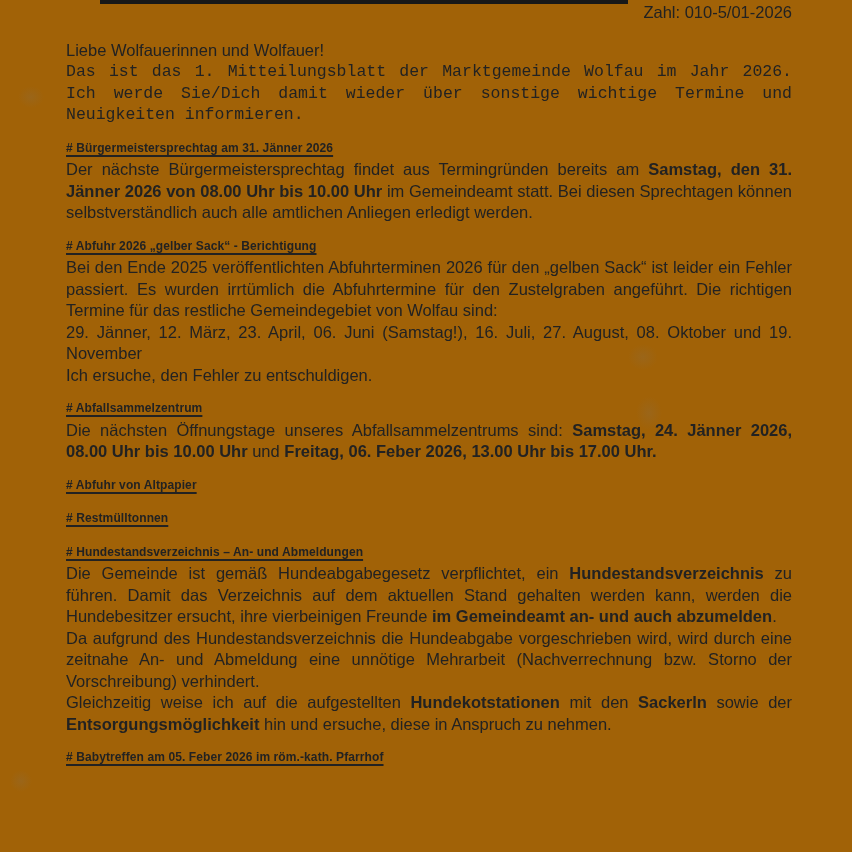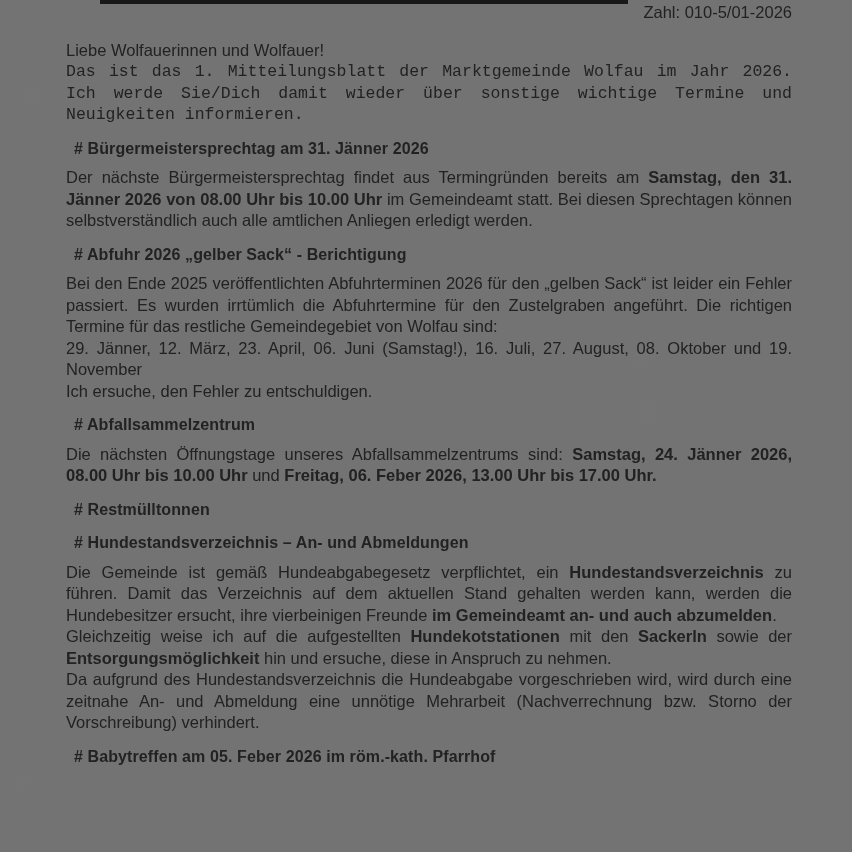--- a/index.html
+++ b/index.html
@@ -1,19 +1,19 @@
 <!DOCTYPE html>
 <html lang="de"><head>
 <meta charset="utf-8">
 <style>
   html,body{margin:0;padding:0;background:#ffffff;}
   .page{
     position:relative;
     width:852px;height:852px;
-    background:#737373;
+    background:#a16207;
     overflow:hidden;
     font-family:"Liberation Sans","DejaVu Sans",sans-serif;
     color:#222222;
   }
   .scan-strip{
     position:absolute;top:0;left:100px;width:528px;height:4px;
     background:#181818;filter:blur(0.4px);
   }
   .smudge{
     position:absolute;border-radius:50%;
@@ -27,22 +27,22 @@
     position:absolute;left:66px;top:2px;width:726px;
     font-size:16.5px;line-height:21.5px;
   }
   p{margin:0;}
   .ref{text-align:right;}
   .salutation{margin-top:16px;}
   .intro{margin-top:0;font-family:Liberation Mono, monospace;}
   .section{margin-top:12px;}
   .justify{text-align:justify;}
   .heading{
-    margin:8px;font-size:16px;line-height:21.5px;font-weight:bold;
-    text-decoration-thickness:2px;text-underline-offset:3px;
+    margin:0;font-size:12px;line-height:21.5px;font-weight:bold;
+    text-decoration:underline;text-decoration-thickness:2px;text-underline-offset:3px;
     letter-spacing:0.1px;
   }
   .b{font-weight:bold;}
   .u{text-decoration:underline;text-decoration-thickness:2px;text-underline-offset:3px;}
 </style>
 </head>
 <body>
 
 <div class="page">
   <div class="scan-strip"></div>
@@ -73,32 +73,33 @@
   </section>
 
   <section class="section">
     <h2 class="heading"># Abfallsammelzentrum</h2>
     <div>
             <p class="para justify"><span>Die nächsten Öffnungstage unseres Abfallsammelzentrums sind: </span><span class="b">Samstag, 24. Jänner 2026, 08.00 Uhr bis 10.00 Uhr</span><span> und </span><span class="b">Freitag, 06. Feber 2026, 13.00 Uhr bis 17.00 Uhr.</span></p>
           </div>
   </section>
 
   <section class="section">
+    <h2 class="heading"># Abfuhr von Altpapier</h2>
   </section>
 
   <section class="section">
     <h2 class="heading"># Restmülltonnen</h2>
   </section>
 
   <section class="section">
     <h2 class="heading"># Hundestandsverzeichnis – An- und Abmeldungen</h2>
     <div>
             <p class="para justify"><span>Die Gemeinde ist gemäß Hundeabgabegesetz verpflichtet, ein </span><span class="b">Hundestandsverzeichnis</span><span> zu führen. Damit das Verzeichnis auf dem aktuellen Stand gehalten werden kann, werden die Hundebesitzer ersucht, ihre vierbeinigen Freunde </span><span class="b">im Gemeindeamt an- und auch abzumelden</span><span>.</span></p>
+            <p class="para justify"><span>Da aufgrund des Hundestandsverzeichnis die Hundeabgabe vorgeschrieben wird, wird durch eine zeitnahe An- und Abmeldung eine unnötige Mehrarbeit (Nachverrechnung bzw. Storno der Vorschreibung) verhindert.</span></p>
             <p class="para justify"><span>Gleichzeitig weise ich auf die aufgestellten </span><span class="b">Hundekotstationen</span><span> mit den </span><span class="b">Sackerln</span><span> sowie der </span><span class="b">Entsorgungsmöglichkeit</span><span> hin und ersuche, diese in Anspruch zu nehmen.</span></p>
-            <p class="para justify"><span>Da aufgrund des Hundestandsverzeichnis die Hundeabgabe vorgeschrieben wird, wird durch eine zeitnahe An- und Abmeldung eine unnötige Mehrarbeit (Nachverrechnung bzw. Storno der Vorschreibung) verhindert.</span></p>
           </div>
   </section>
 
   <section class="section">
     <h2 class="heading"># Babytreffen am 05. Feber 2026 im röm.-kath. Pfarrhof</h2>
     <div></div>
   </section>
 </div>
   </div>
 </div>

